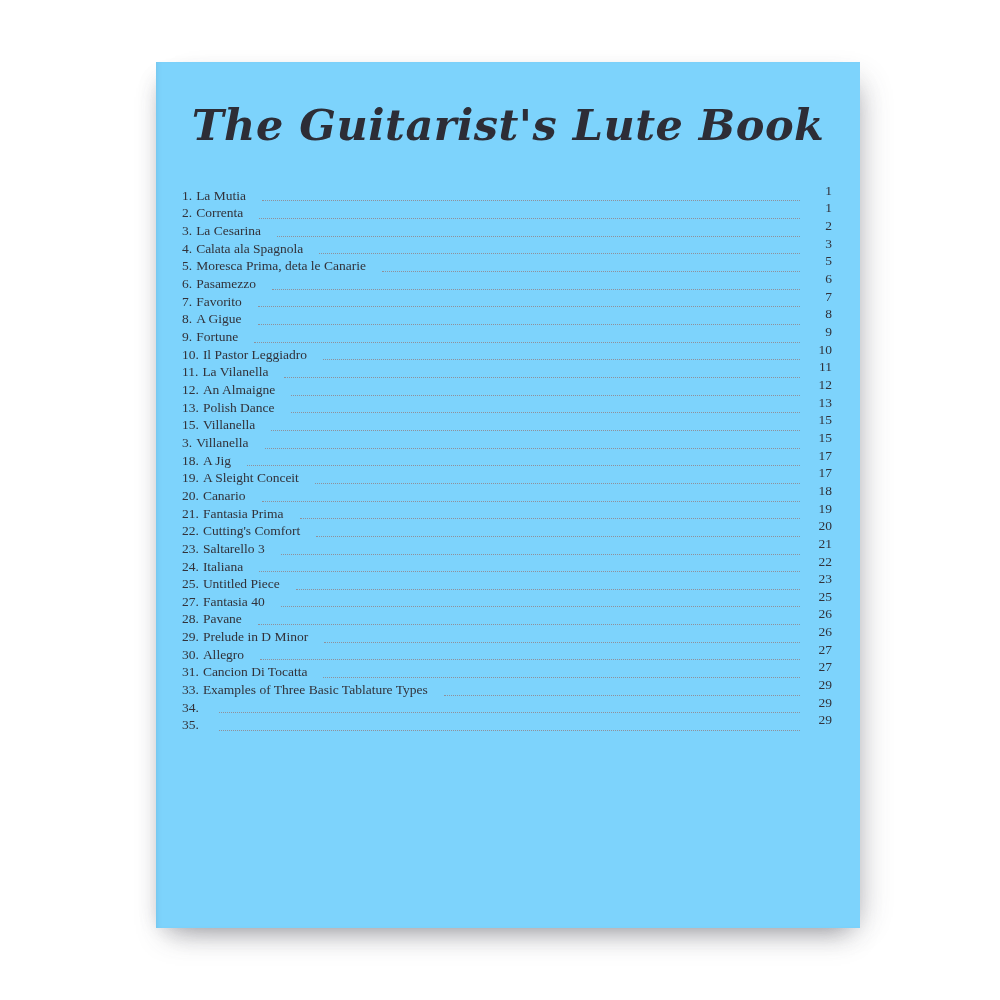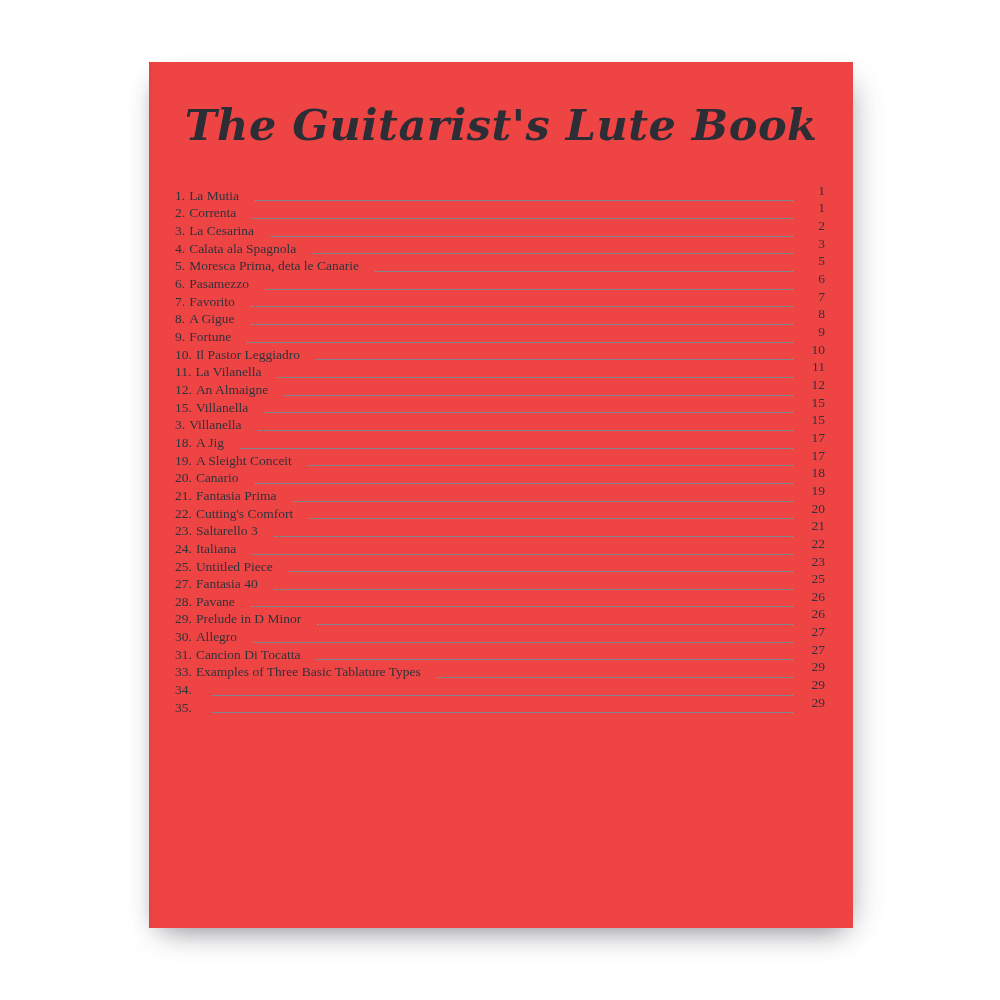--- a/index.html
+++ b/index.html
@@ -12,25 +12,25 @@
     font-family: "Liberation Serif", serif;
   }
   .stage {
     position: relative;
     width: 1000px;
     height: 1000px;
     background: #ffffff;
   }
   .page {
     position: absolute;
-    left: 149px;
+    left: 156px;
     top: 62px;
     width: 704px;
     height: 866px;
-    background: #ef4444;
+    background: #7dd3fc;
     box-shadow:
       0 16px 26px -10px rgba(70, 70, 82, 0.38),
       14px 8px 30px -14px rgba(70, 70, 82, 0.30),
       -8px 6px 20px -12px rgba(70, 70, 82, 0.22),
       inset 4px 0 6px -4px rgba(0, 0, 0, 0.10);
   }
   .title {
     margin: 38px 10px 0 10px;
     text-align: center;
     font-family: "DejaVu Serif", serif;
@@ -162,20 +162,26 @@
           <span class="pagenum">11</span>
         </div>
 
         <div class="row">
           <span class="num">12.</span>
           <span class="label">An Almaigne</span>
           <span class="dots"></span>
           <span class="pagenum">12</span>
         </div>
 
+        <div class="row">
+          <span class="num">13.</span>
+          <span class="label">Polish Dance</span>
+          <span class="dots"></span>
+          <span class="pagenum">13</span>
+        </div>
 
 
         <div class="row">
           <span class="num">15.</span>
           <span class="label">Villanella</span>
           <span class="dots"></span>
           <span class="pagenum">15</span>
         </div>
 
         <div class="row">

